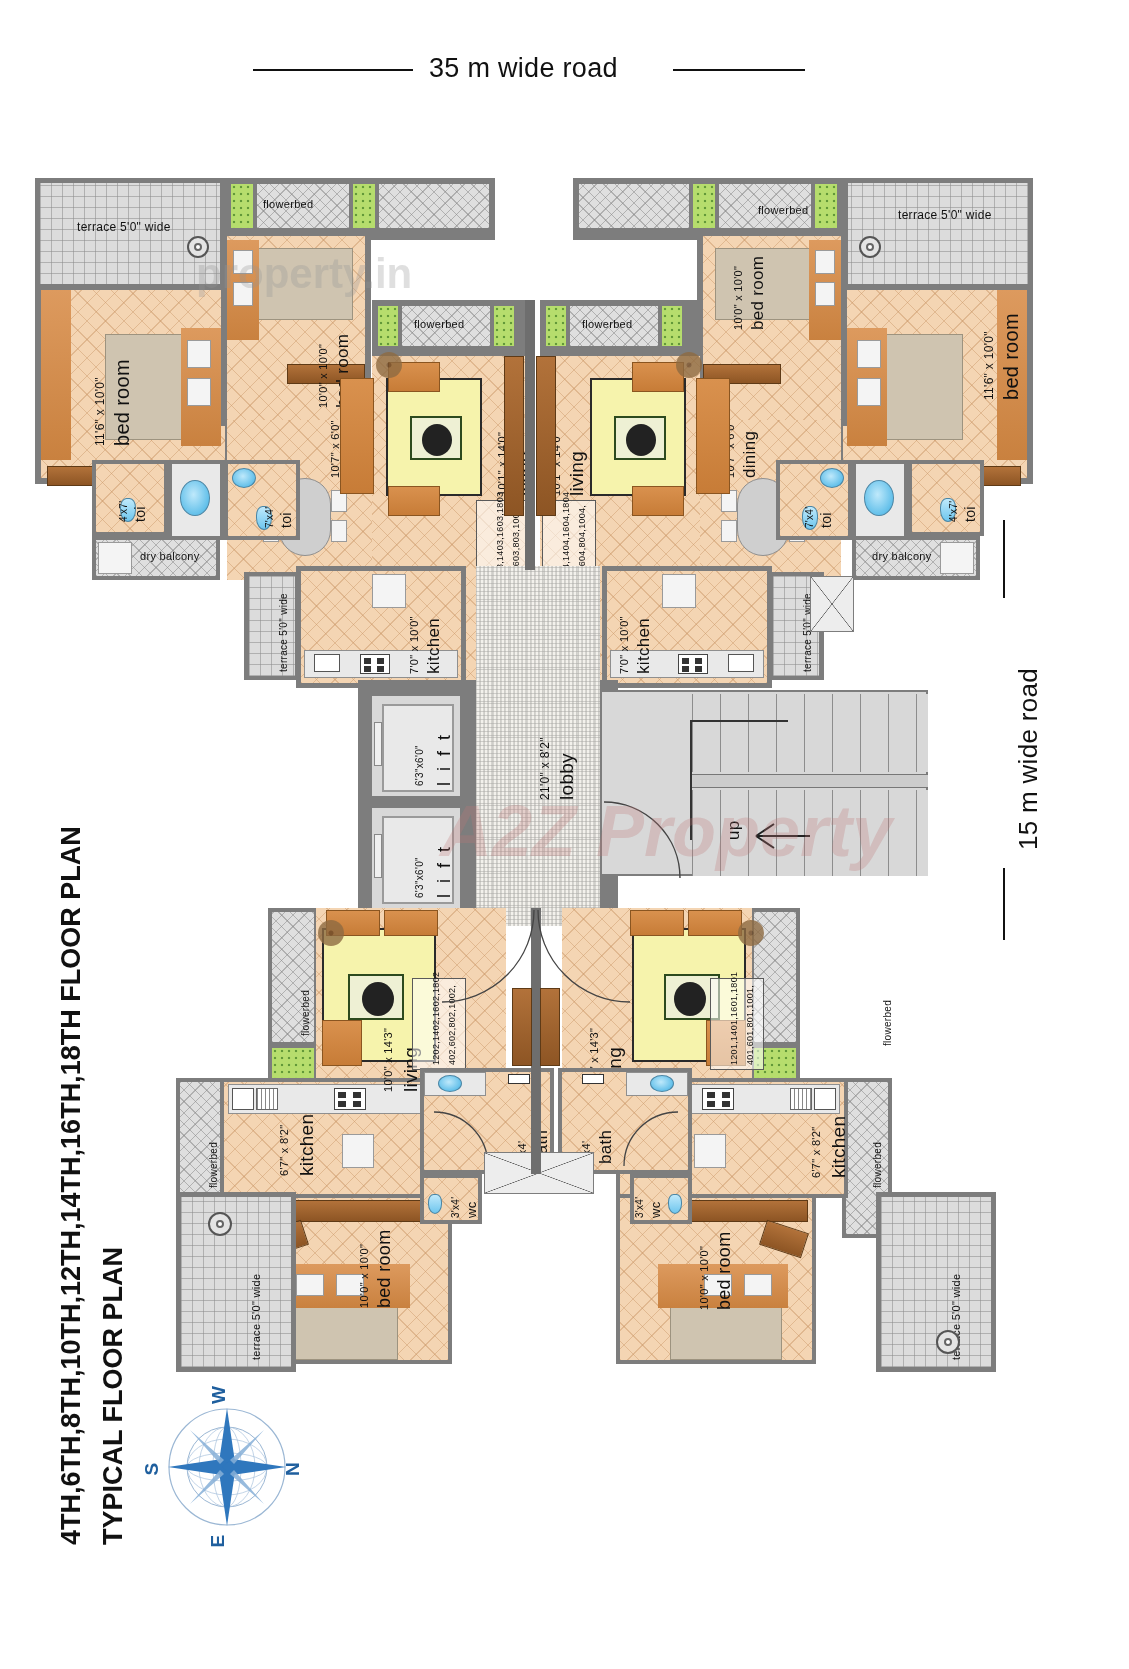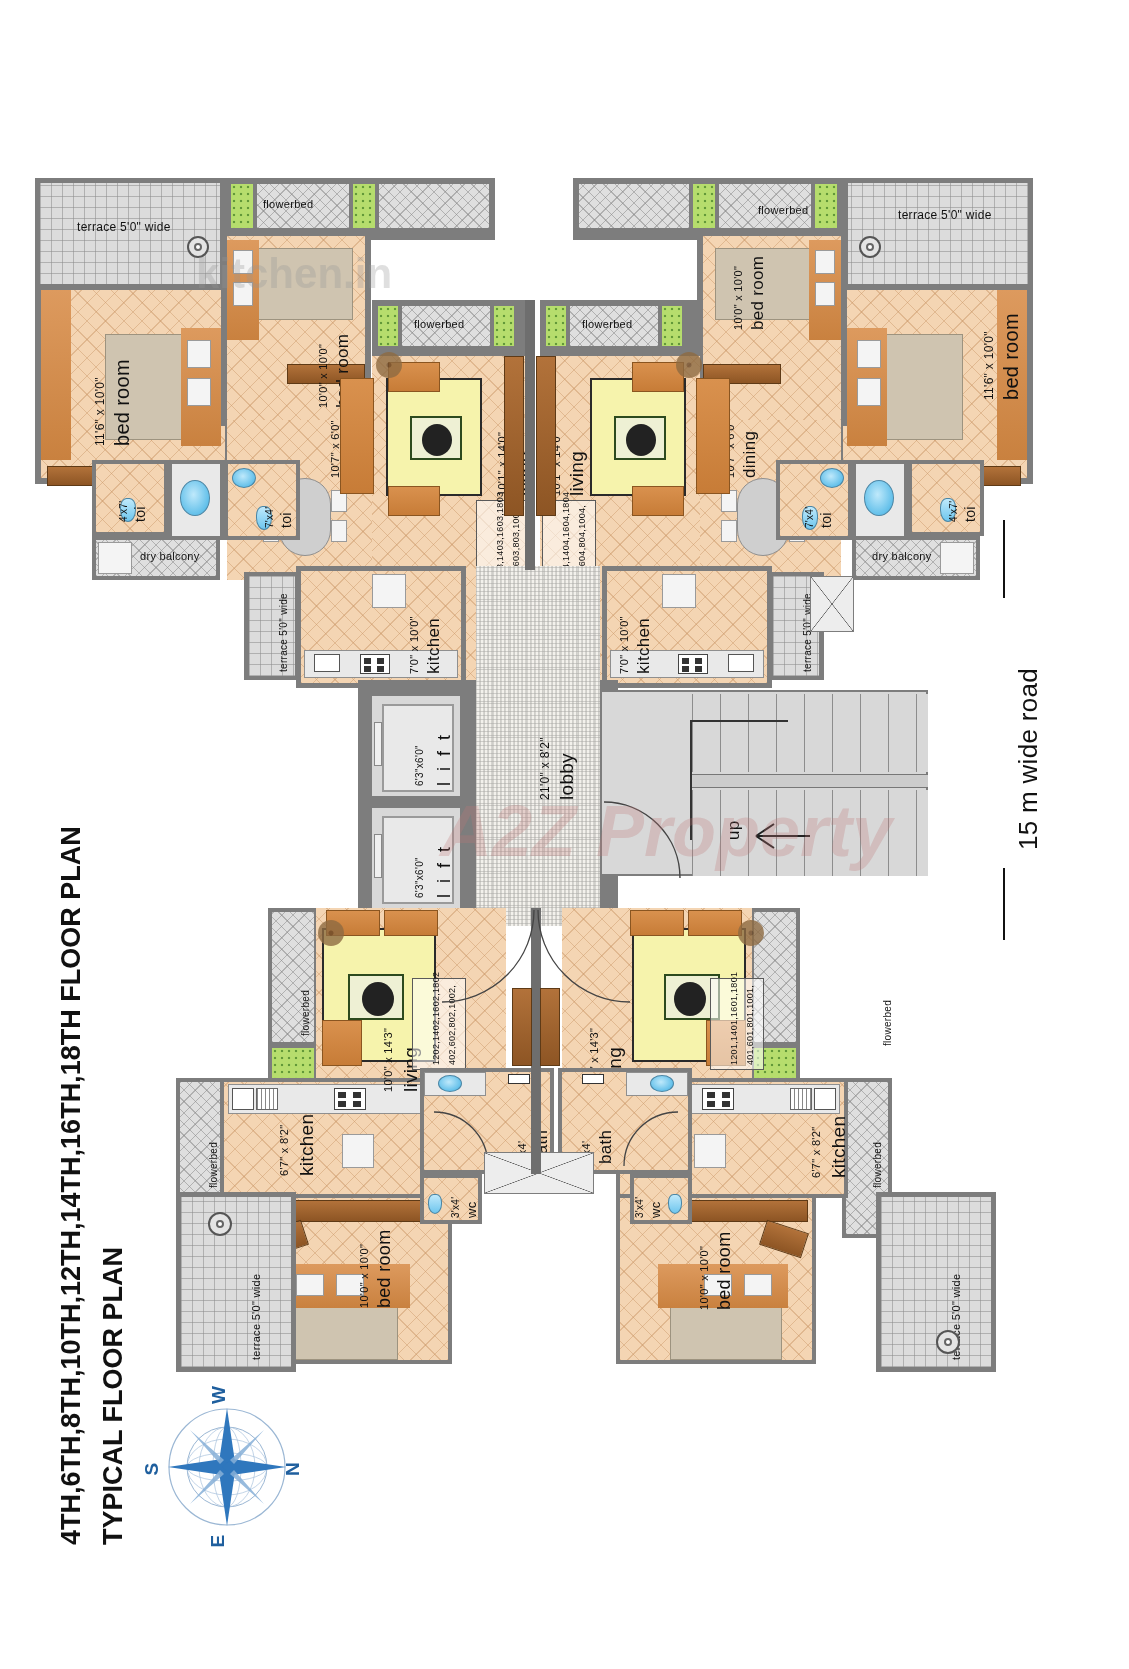--- a/index.html
+++ b/index.html
@@ -67,20 +67,25 @@
   .hatchx::after{background:linear-gradient(to bottom right,transparent calc(50% - .6px),#555 50%,transparent calc(50% + .6px));}
 
   
   .wm{position:absolute;font-weight:bold;pointer-events:none;user-select:none;}
 </style>
 </head>
 <body>
 
 <div id="page">
 
+  <div class="abs" style="left:253px;top:60px;width:552px;height:20px;">
+    <div class="abs" style="left:0;top:9px;width:160px;height:2px;background:#111;"></div>
+    <div class="lbl" style="left:176px;top:-7px;font-size:27px;">35 m wide road</div>
+    <div class="abs" style="left:420px;top:9px;width:132px;height:2px;background:#111;"></div>
+  </div>
 
   <div class="abs" style="left:993px;top:520px;width:22px;height:420px;">
     <div class="abs" style="left:10px;top:0;width:2px;height:78px;background:#111;"></div>
     <div class="lbl rot90" style="left:20px;top:330px;font-size:26px;">15 m wide road</div>
     <div class="abs" style="left:10px;top:348px;width:2px;height:72px;background:#111;"></div>
   </div>
 
   <div class="abs" style="left:12px;top:745px;width:60px;height:800px;">
     <div class="lbl rot90" style="left:44px;top:800px;font-size:27px;font-weight:bold;letter-spacing:0;">4TH,6TH,8TH,10TH,12TH,14TH,16TH,18TH FLOOR PLAN</div>
     <div class="lbl rot90" style="left:86px;top:800px;font-size:27px;font-weight:bold;letter-spacing:0;">TYPICAL FLOOR PLAN</div>
@@ -564,16 +569,16 @@
         <polygon points="38,112 72,82 68,78"></polygon>
         <polygon points="112,112 78,82 82,78"></polygon>
       </g>
     </svg>
     <div class="lbl" style="left:58px;top:-8px;font-size:19px;font-weight:bold;color:#1f5f9e;transform:rotate(-90deg);">W</div>
     <div class="lbl" style="left:-6px;top:66px;font-size:19px;font-weight:bold;color:#1f5f9e;transform:rotate(-90deg);">S</div>
     <div class="lbl" style="left:134px;top:66px;font-size:19px;font-weight:bold;color:#1f5f9e;transform:rotate(-90deg);">N</div>
     <div class="lbl" style="left:60px;top:138px;font-size:19px;font-weight:bold;color:#1f5f9e;transform:rotate(-90deg);">E</div>
   </div>
 
-  <div class="wm" style="left:196px;top:250px;font-size:42px;color:rgba(150,150,150,.30);">kitchen.in</div>
+  <div class="wm" style="left:196px;top:250px;font-size:42px;color:rgba(150,150,150,.30);">property.in</div>
   <div class="wm" style="left:440px;top:790px;font-size:72px;color:rgba(190,120,120,.28);font-style:italic;">A2Z Property</div>
 
 </div>
 
 </body></html>

